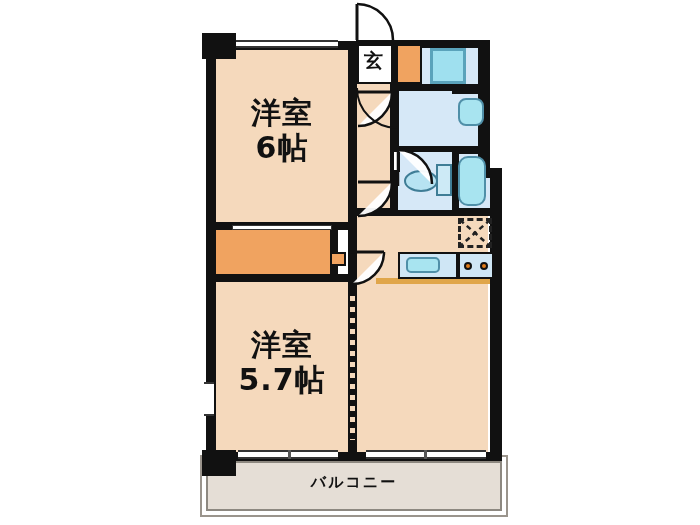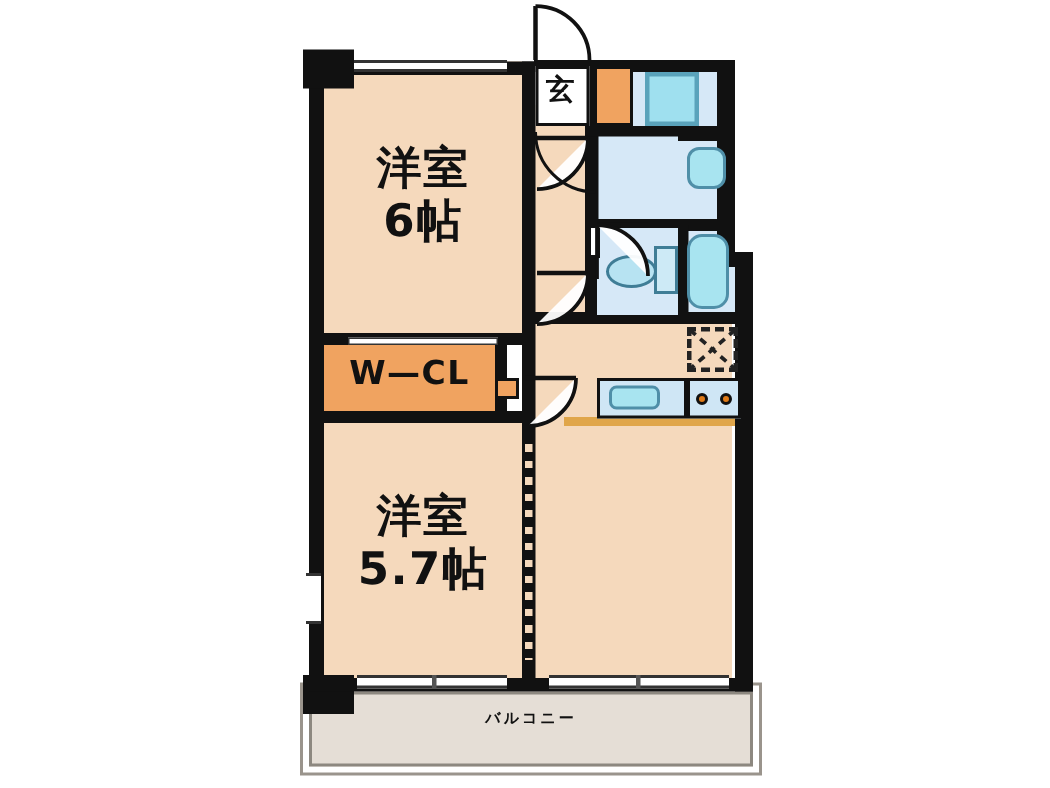--- a/index.html
+++ b/index.html
@@ -165,19 +165,18 @@
     </g>
   </svg>
 
   <div class="abs label" style="left:216px;top:96px;width:132px;font-size:30px;">洋室
 6帖</div>
 
   <div class="abs label" style="left:216px;top:328px;width:132px;font-size:30px;">洋室
 5.7帖</div>
 
 
-  <div class="abs label" style="left:216px;top:237px;width:114px;font-size:22px;">W—CL</div>
 
   <div class="abs label" style="left:359px;top:50px;width:30px;font-size:19px;">玄</div>
 
-  <div class="abs label" style="left:206px;top:474px;width:296px;font-size:10px;letter-spacing:2px;">バルコニー</div>
+  <div class="abs label" style="left:206px;top:474px;width:296px;font-size:15px;letter-spacing:2px;">バルコニー</div>
 
 </div>
 
 </body></html>

